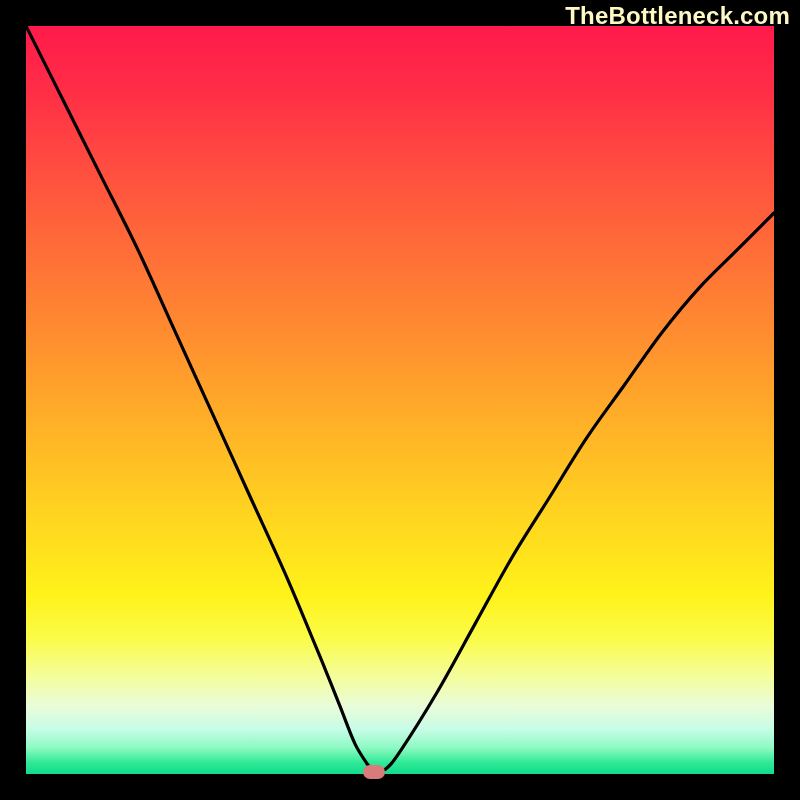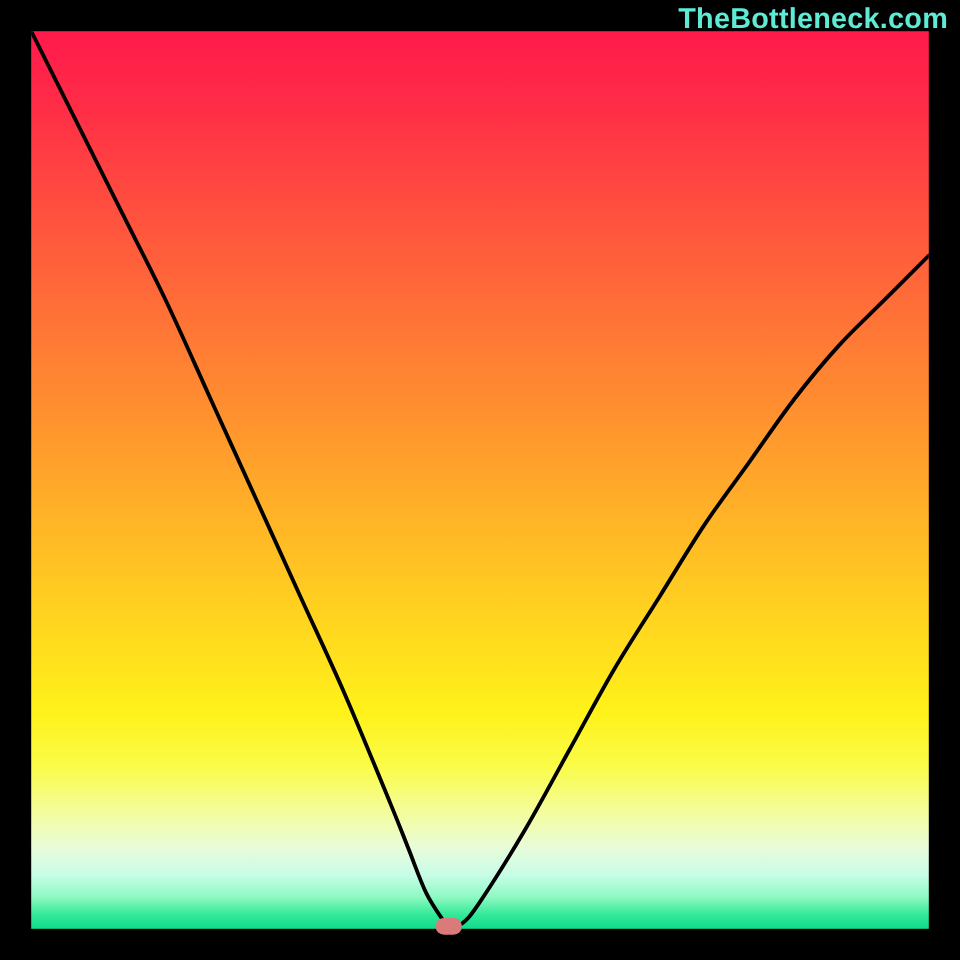--- a/index.html
+++ b/index.html
@@ -14,21 +14,21 @@
   .frame {
     position: relative;
     width: 800px;
     height: 800px;
     background: #000;
   }
   .watermark {
     position: absolute;
     top: 2px;
     right: 10px;
-    color: #5eead4;
+    color: #fef9c3;
     font-size: 24px;
     font-weight: 600;
     letter-spacing: 0.2px;
   }
   .plot {
     position: absolute;
     left: 26px;
     top: 26px;
     width: 748px;   
     height: 748px;

